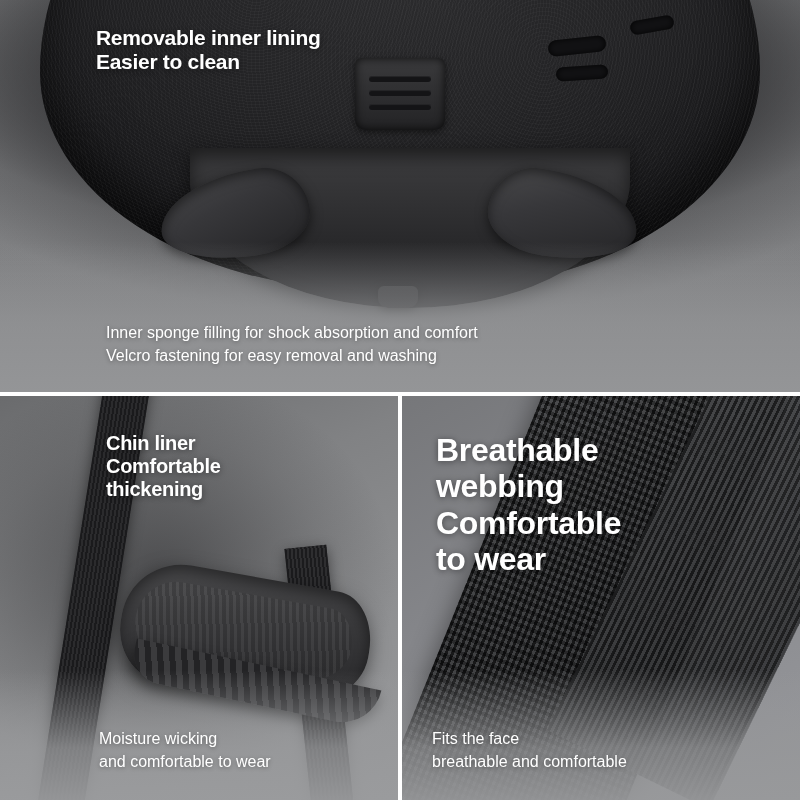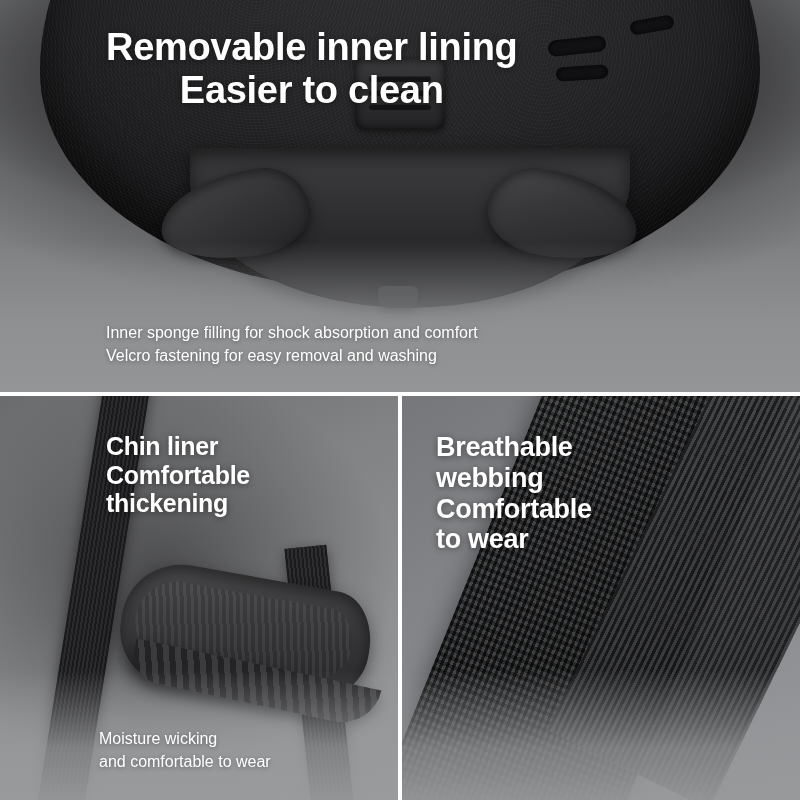--- a/index.html
+++ b/index.html
@@ -242,31 +242,30 @@
   .headline {
     position: absolute;
     color: #ffffff;
     font-weight: bold;
     line-height: 1.14;
     letter-spacing: -0.3px;
     text-shadow: 0 1px 6px rgba(0,0,0,.45);
     white-space: pre-line;
   }
   .headline-top {
-    left: 106px; top: 26px;
-    font-size: 38px;
-    text-align: center;
+    left: 96px; top: 26px;
+    font-size: 21px;
   }
   .headline-bl {
     left: 106px; top: 432px;
-    font-size: 25px;
+    font-size: 20px;
   }
   .headline-br {
     left: 436px; top: 432px;
-    font-size: 27px;
+    font-size: 32px;
   }
   .caption {
     position: absolute;
     color: #ffffff;
     font-size: 16px;
     line-height: 1.42;
     white-space: pre-line;
     text-shadow: 0 1px 4px rgba(0,0,0,.35);
   }
   .caption-top { left: 106px; top: 322px; }
@@ -319,18 +318,20 @@
   <div class="panel-br">
     <div class="bg">
       <div class="webbing"></div>
       <div class="webbing2"></div>
       <div class="fade"></div>
     </div>
     <div class="headline headline-br" style="left:34px; top:36px;">Breathable
 webbing
 Comfortable
 to wear</div>
+    <div class="caption caption-br" style="left:30px; top:332px;">Fits the face
+breathable and comfortable</div>
   </div>
 
   <div class="divider-h"></div>
   <div class="divider-v"></div>
 
 </div>
 
 </body></html>

